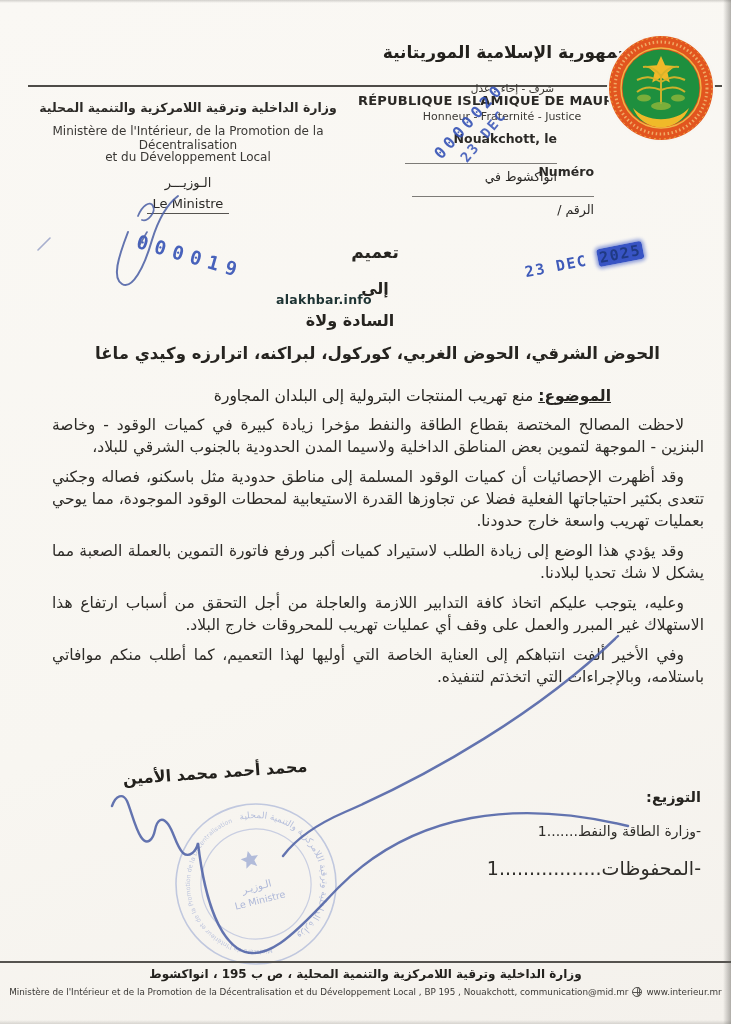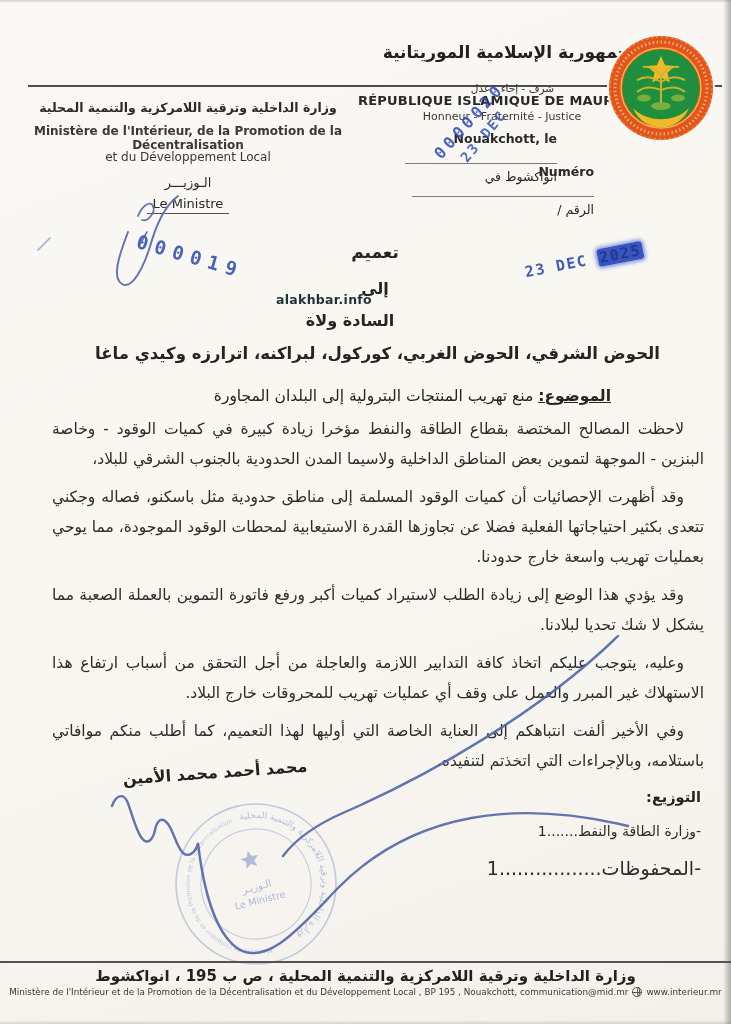--- a/index.html
+++ b/index.html
@@ -18,21 +18,21 @@
   .edge-top{left:0;top:0;width:100%;height:3px;background:linear-gradient(to bottom,rgba(90,88,84,.25),rgba(90,88,84,0));}
   .edge-bottom{left:0;bottom:0;width:100%;height:4px;background:linear-gradient(to top,rgba(90,88,84,.2),rgba(90,88,84,0));}
 
   .ar-title{left:340px;top:42px;width:345px;font-size:17px;font-weight:bold;color:#23211d;}
   .ar-motto{left:340px;top:66px;width:345px;font-size:10.5px;color:#33312c;margin-top:16px;}
   .divider{left:28px;top:85px;width:694px;height:2px;background:#4e4c48;}
   .fr-title{left:330px;top:93px;width:360px;font-size:13px;font-weight:bold;letter-spacing:.2px;color:#2b2926;}
   .fr-motto{left:322px;top:110px;width:360px;font-size:11px;color:#3b3935;}
 
   .min-ar{left:12px;top:100px;width:352px;font-size:12.5px;font-weight:bold;color:#2b2926;}
-  .min-fr1{left:12px;top:124px;width:352px;font-size:12px;color:#3a3835;font-weight:bold;}
+  .min-fr1{left:12px;top:124px;width:352px;font-size:12px;color:#3a3835;}
   .min-fr2{left:12px;top:150px;width:352px;font-size:12px;color:#3a3835;}
   .min-ar2{left:12px;top:175px;width:352px;font-size:13px;color:#2b2926;}
   .min-fr3{left:12px;top:196px;width:352px;font-size:13px;color:#2b2926;}
   .min-fr3 span{border-bottom:1.5px solid #55534f;padding:0 6px 2px;}
 
   .refrow{display:flex;align-items:flex-end;gap:5px;font-size:12.5px;color:#2b2926;flex-direction:column;}
   .refrow .lbl{font-weight:bold;}
   .fill-line{display:inline-block;border-bottom:1.2px solid #7d7b77;height:12px;}
   .row1{left:405px;top:131px;}
   .row2{left:412px;top:164px;text-align:right;}
@@ -45,31 +45,31 @@
   .stamp-date .year{background:#2e4cc2;color:#15307e;border-radius:3px;padding:0 2px;box-shadow:0 0 4px 2px rgba(46,76,194,.55);}
 
   .doc-type{left:200px;top:242px;width:350px;font-size:17px;font-weight:bold;color:#262420;}
   .doc-to{left:200px;top:279px;width:350px;font-size:16px;font-weight:bold;color:#262420;}
   .watermark{left:276px;top:292px;font-size:12.5px;font-weight:bold;color:#1e3434;letter-spacing:.3px;text-align:center;}
   .addr-title{left:175px;top:311px;width:350px;font-size:16px;font-weight:bold;color:#262420;}
   .addr-regions{left:55px;top:344px;width:645px;font-size:16.5px;font-weight:bold;color:#262420;}
   .subject{right:120px;top:387px;font-size:15.5px;color:#262420;}
   .subject .s-lbl{font-weight:bold;text-decoration:underline;}
 
-  .body-text{left:52px;top:414px;width:652px;font-size:15.5px;line-height:30px;text-align:justify;color:#2e2c28;}
+  .body-text{left:52px;top:414px;width:652px;font-size:15.5px;line-height:22px;text-align:justify;color:#2e2c28;}
   .body-text p{margin:0 0 8px 0;text-indent:20px;}
 
   .sig-name{left:105px;top:763px;width:220px;font-size:16px;font-weight:bold;color:#23211d;transform:rotate(-4deg);}
 
   .dist-title{right:30px;top:789px;font-size:14.5px;font-weight:bold;color:#262420;}
   .dist-item1{right:30px;top:823px;font-size:14px;color:#2e2c28;}
   .dist-item2{right:30px;top:857px;font-size:19px;color:#2e2c28;}
 
   .footer-line{left:0;top:961px;width:731px;height:1.5px;background:#55534f;}
-  .footer-ar{left:0;top:967px;width:731px;font-size:15px;font-weight:bold;color:#23211d;}
+  .footer-ar{left:0;top:967px;width:731px;font-size:12px;font-weight:bold;color:#23211d;}
   .footer-fr{left:0;top:987px;width:731px;font-size:8.8px;color:#3a3835;display:flex;justify-content:center;align-items:center;gap:4px;}
   .globe{display:inline-block;width:10px;height:10px;border:1px solid #55534f;border-radius:50%;position:relative;box-sizing:border-box;}
   .globe:before{content:"";position:absolute;left:3.2px;top:-1px;width:3px;height:9px;border:1px solid #55534f;border-radius:50%;box-sizing:border-box;}
   .globe:after{content:"";position:absolute;left:-1px;top:3.5px;width:9px;height:0;border-top:1px solid #55534f;}
 
   svg{display:block;}
   .seal{left:599px;top:34px;}
   .round-stamp{left:170px;top:798px;transform:rotate(-14deg);opacity:.62;}
   .handwriting{left:0;top:0;pointer-events:none;}
 </style>

